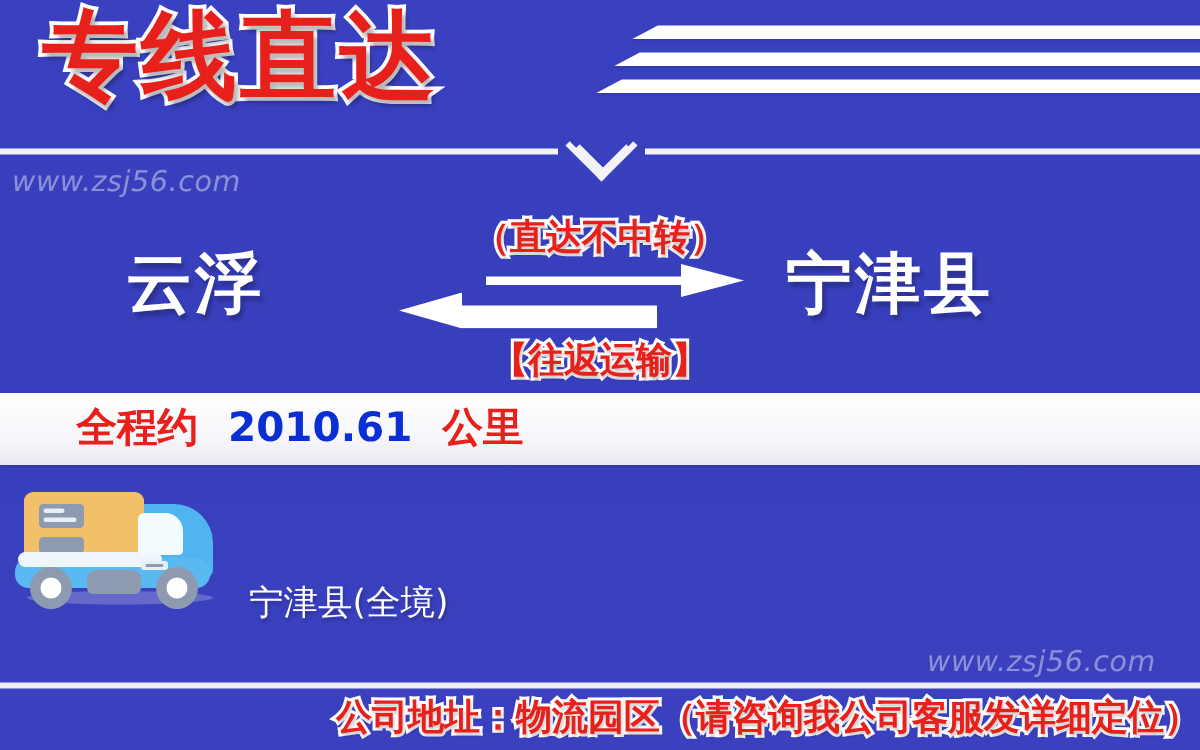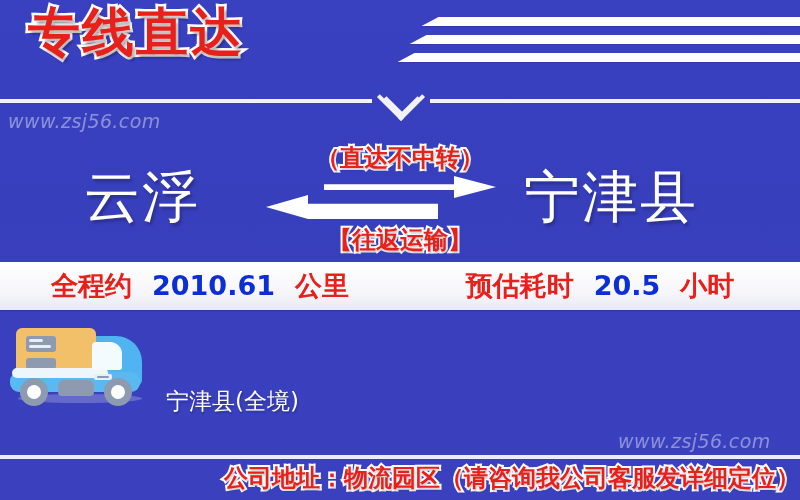--- a/index.html
+++ b/index.html
@@ -33,40 +33,40 @@
     position:absolute;width:32px;height:32px;
     border-right:4px solid #f2f2f7;border-bottom:4px solid #f2f2f7;
     transform:rotate(45deg);
   }
   .chev.c1{left:384px;top:80px;width:30px;height:30px;}
   .chev.c2{left:389px;top:86px;width:22px;height:22px;}
 
   
   .headline{
     position:absolute;left:28px;top:3px;
-    font-size:52px;font-weight:bold;letter-spacing:2px;
+    font-size:64px;font-weight:bold;letter-spacing:2px;
     color:#e8201c;line-height:1.12;
     -webkit-text-stroke:5px #ffffff;
     paint-order:stroke fill;
     text-shadow:3px 4px 3px rgba(0,0,0,.28);
     white-space:nowrap;
   }
 
   
   .watermark{
     position:absolute;color:rgba(255,255,255,.42);
     font-size:19px;letter-spacing:.4px;white-space:nowrap;font-style:italic;
   }
   .watermark.wm-top{left:8px;top:110px;}
   .watermark.wm-bottom{left:618px;top:430px;}
 
   
   .city{
     position:absolute;top:160px;
-    color:#ffffff;font-size:56px;font-weight:normal;
+    color:#ffffff;font-size:44px;font-weight:bold;
     letter-spacing:2px;white-space:nowrap;
     text-shadow:2px 3px 3px rgba(0,0,0,.25);
   }
   .city.origin{left:84px;}
   .city.dest{left:524px;}
 
   
   .mid-label{
     position:absolute;left:0;width:800px;text-align:center;
     font-size:24px;font-weight:bold;color:#e8201c;
@@ -216,21 +216,20 @@
 
   <div class="mid-label top">（直达不中转）</div>
   <div class="arrows">
     <div class="arrow-r"></div>
     <div class="arrow-l"></div>
   </div>
   <div class="mid-label bottom">【往返运输】</div>
 
   <div class="info-bar">
     <div class="info-cell dist"><span>全程约</span><span class="num">2010.61</span><span>公里</span></div>
-    <div class="info-cell time"><span>预估耗时</span><span class="num">20.5</span><span>小时</span></div>
   </div>
 
   <div class="truck">
     <div class="shadow"></div>
     <div class="cabshell"></div>
     <div class="box"></div>
     <div class="lbl1"></div>
     <div class="lbl2"></div>
     <div class="chassis"></div>
     <div class="deck"></div>

